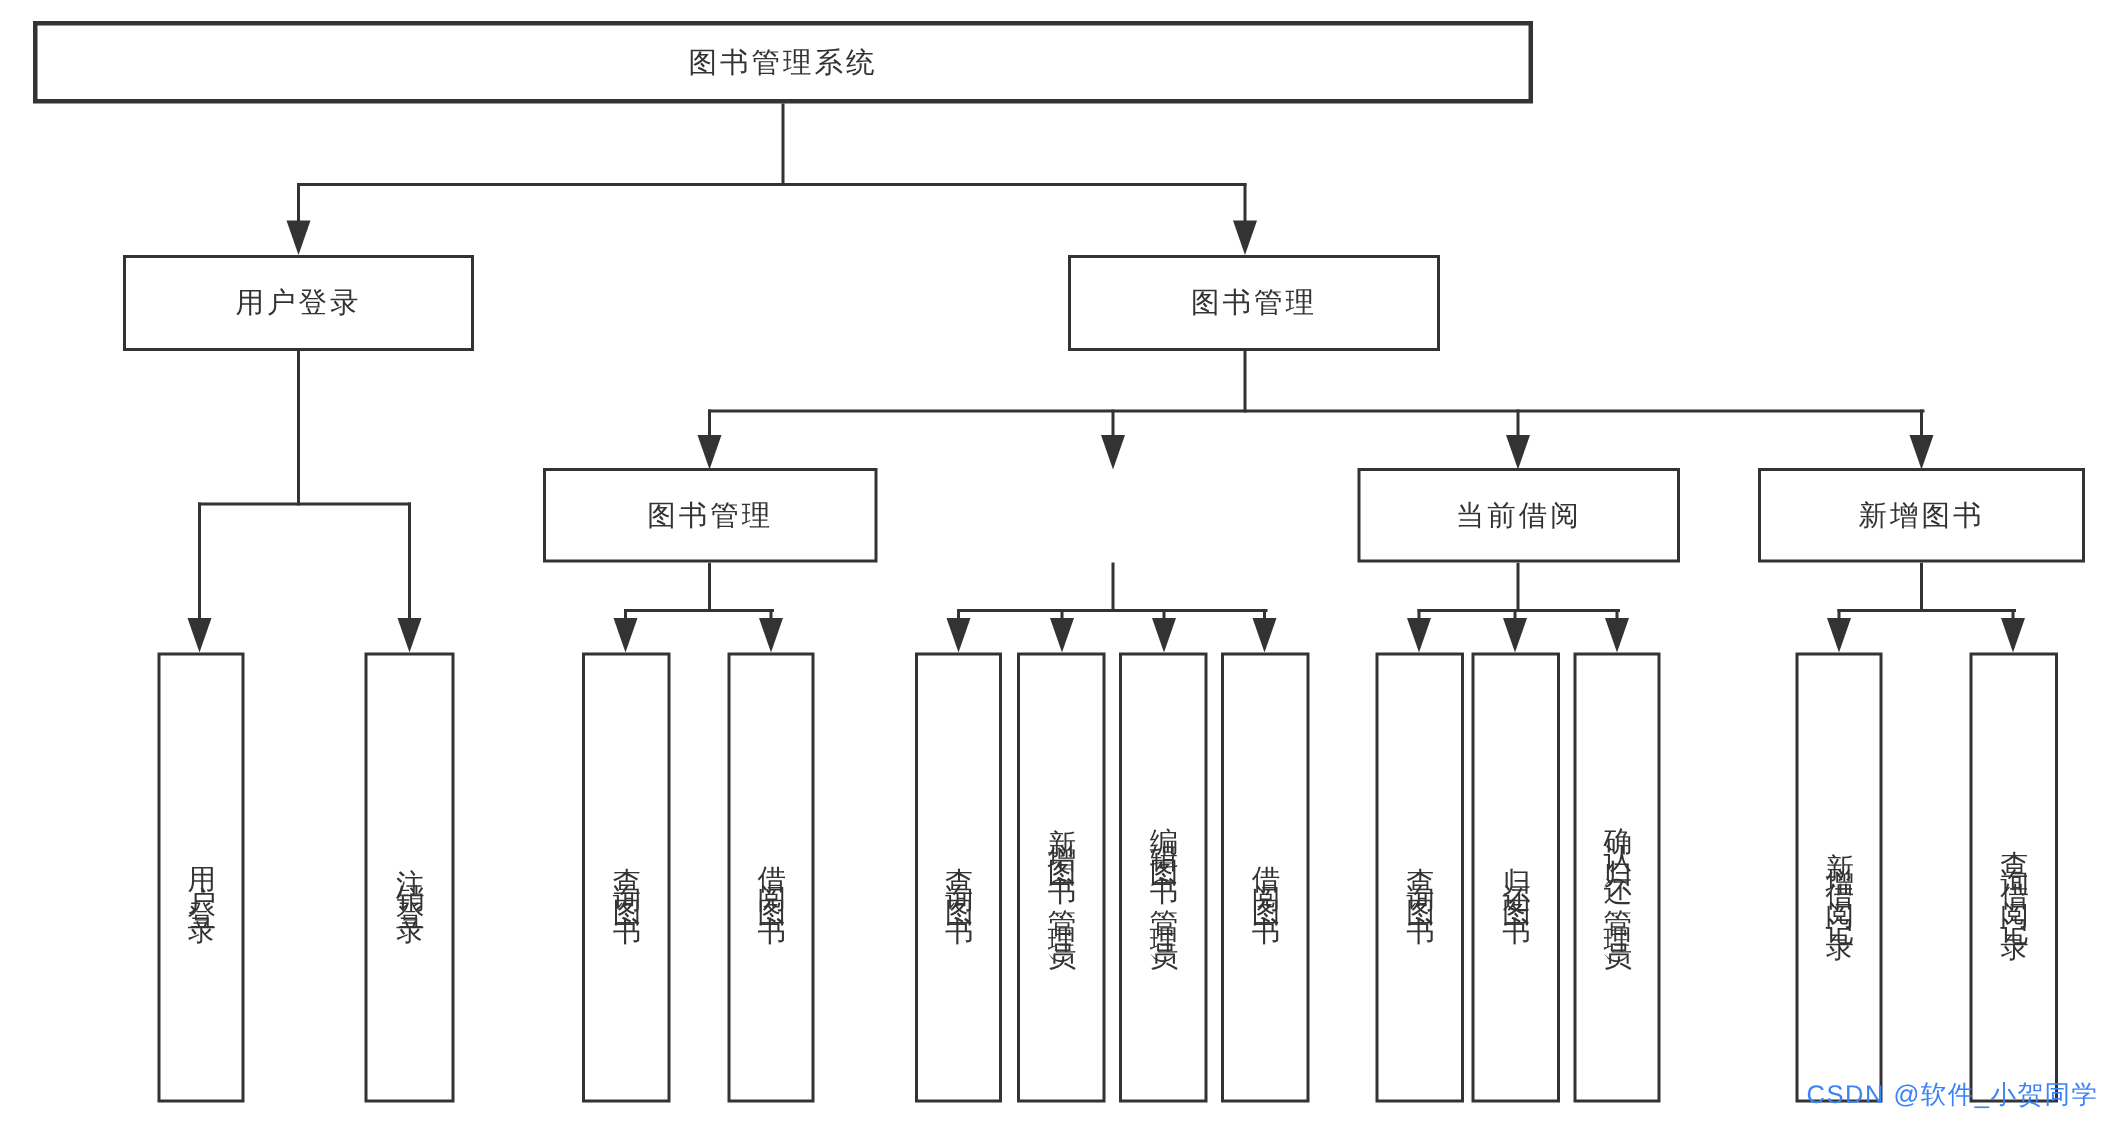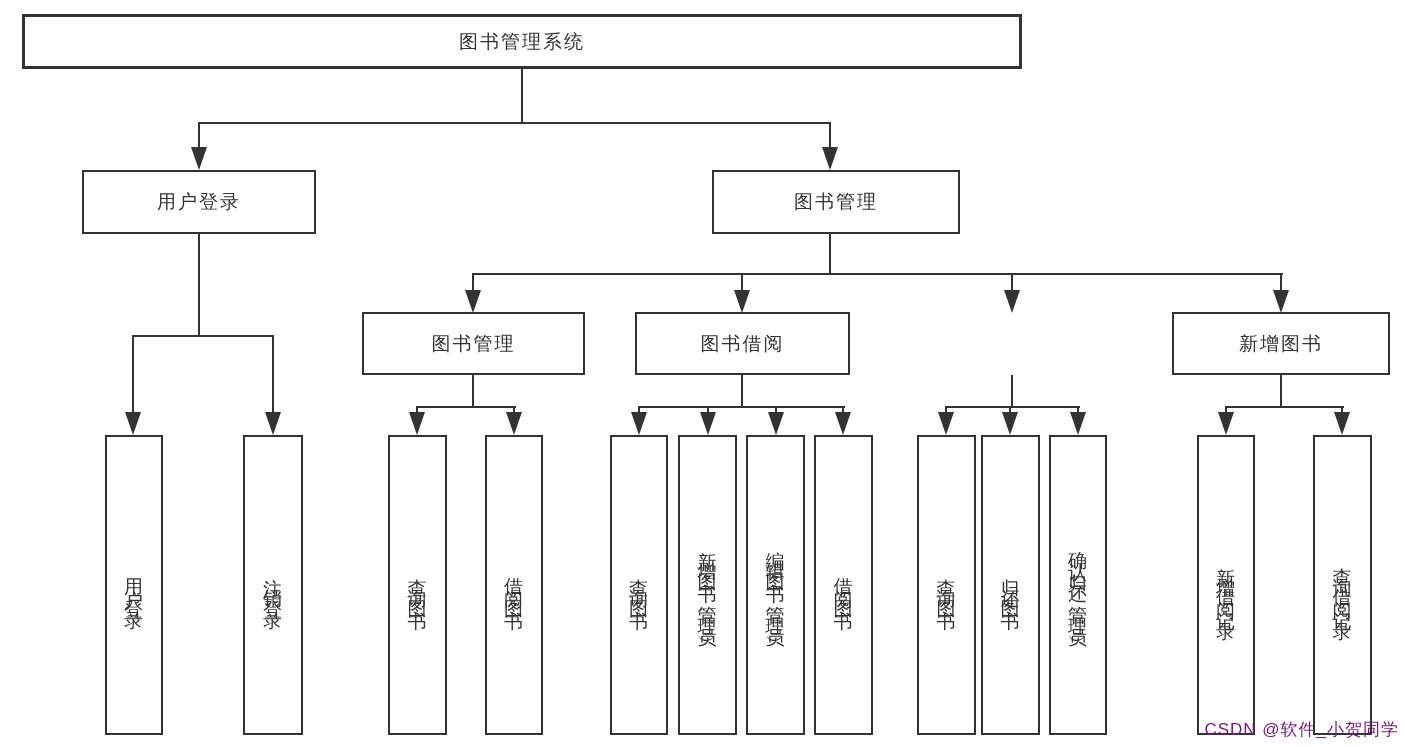--- a/index.html
+++ b/index.html
@@ -19,21 +19,21 @@
     font-size:19px;line-height:1;letter-spacing:11px;
   }
   .line{position:absolute;background:#333333;z-index:1;}
   .arrow{
     position:absolute;width:0;height:0;z-index:1;
     border-left:8px solid transparent;border-right:8px solid transparent;
     border-top:23px solid #333333;
   }
   .watermark{
     position:absolute;right:6px;bottom:6px;z-index:5;
-    font-size:17px;letter-spacing:1px;color:#701a75;
+    font-size:17px;letter-spacing:1px;color:#3b82f6;
   }
 </style>
 </head>
 <body>
 
 <div class="canvas" id="canvas">
 
   <div class="node root" style="left:22px;top:14px;width:1000px;height:55px;">
     <span>图书管理系统</span>
   </div>
@@ -41,22 +41,22 @@
   <div class="node" style="left:82px;top:170px;width:234px;height:64px;">
     <span>用户登录</span>
   </div>
   <div class="node" style="left:712px;top:170px;width:248px;height:64px;text-align:center;">
     <span>图书管理</span>
   </div>
 
   <div class="node" style="left:362px;top:312px;width:223px;height:63px;">
     <span>图书管理</span>
   </div>
-  <div class="node" style="left:635px;top:312px;width:215px;height:63px;">
-    <span>图书借阅</span>
+  <div class="node" style="left:905px;top:312px;width:215px;height:63px;">
+    <span>当前借阅</span>
   </div>
   <div class="node" style="left:1172px;top:312px;width:218px;height:63px;">
     <span>新增图书</span>
   </div>
 
   <div class="node leaf" style="left:105px;top:435px;width:58px;height:300px;">
     <span class="vtext">用户登录</span>
   </div>
   <div class="node leaf" style="left:243px;top:435px;width:60px;height:300px;">
     <span class="vtext">注销登录</span>

